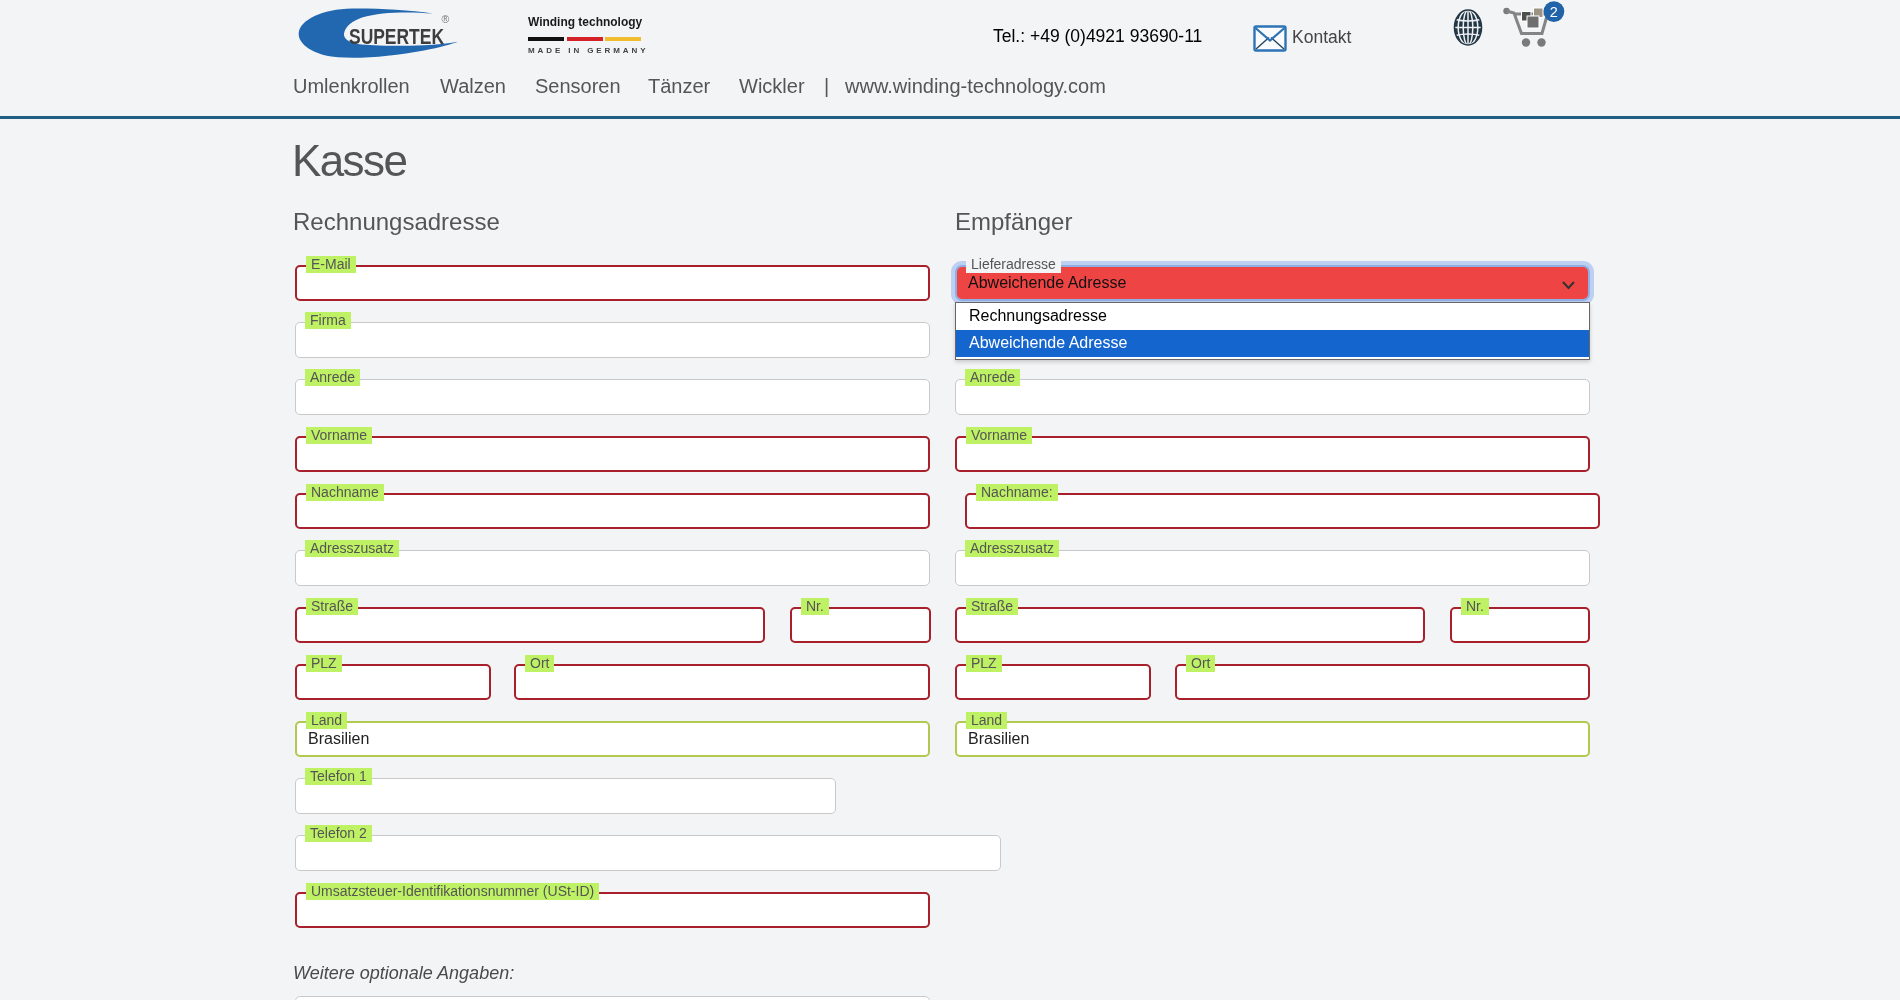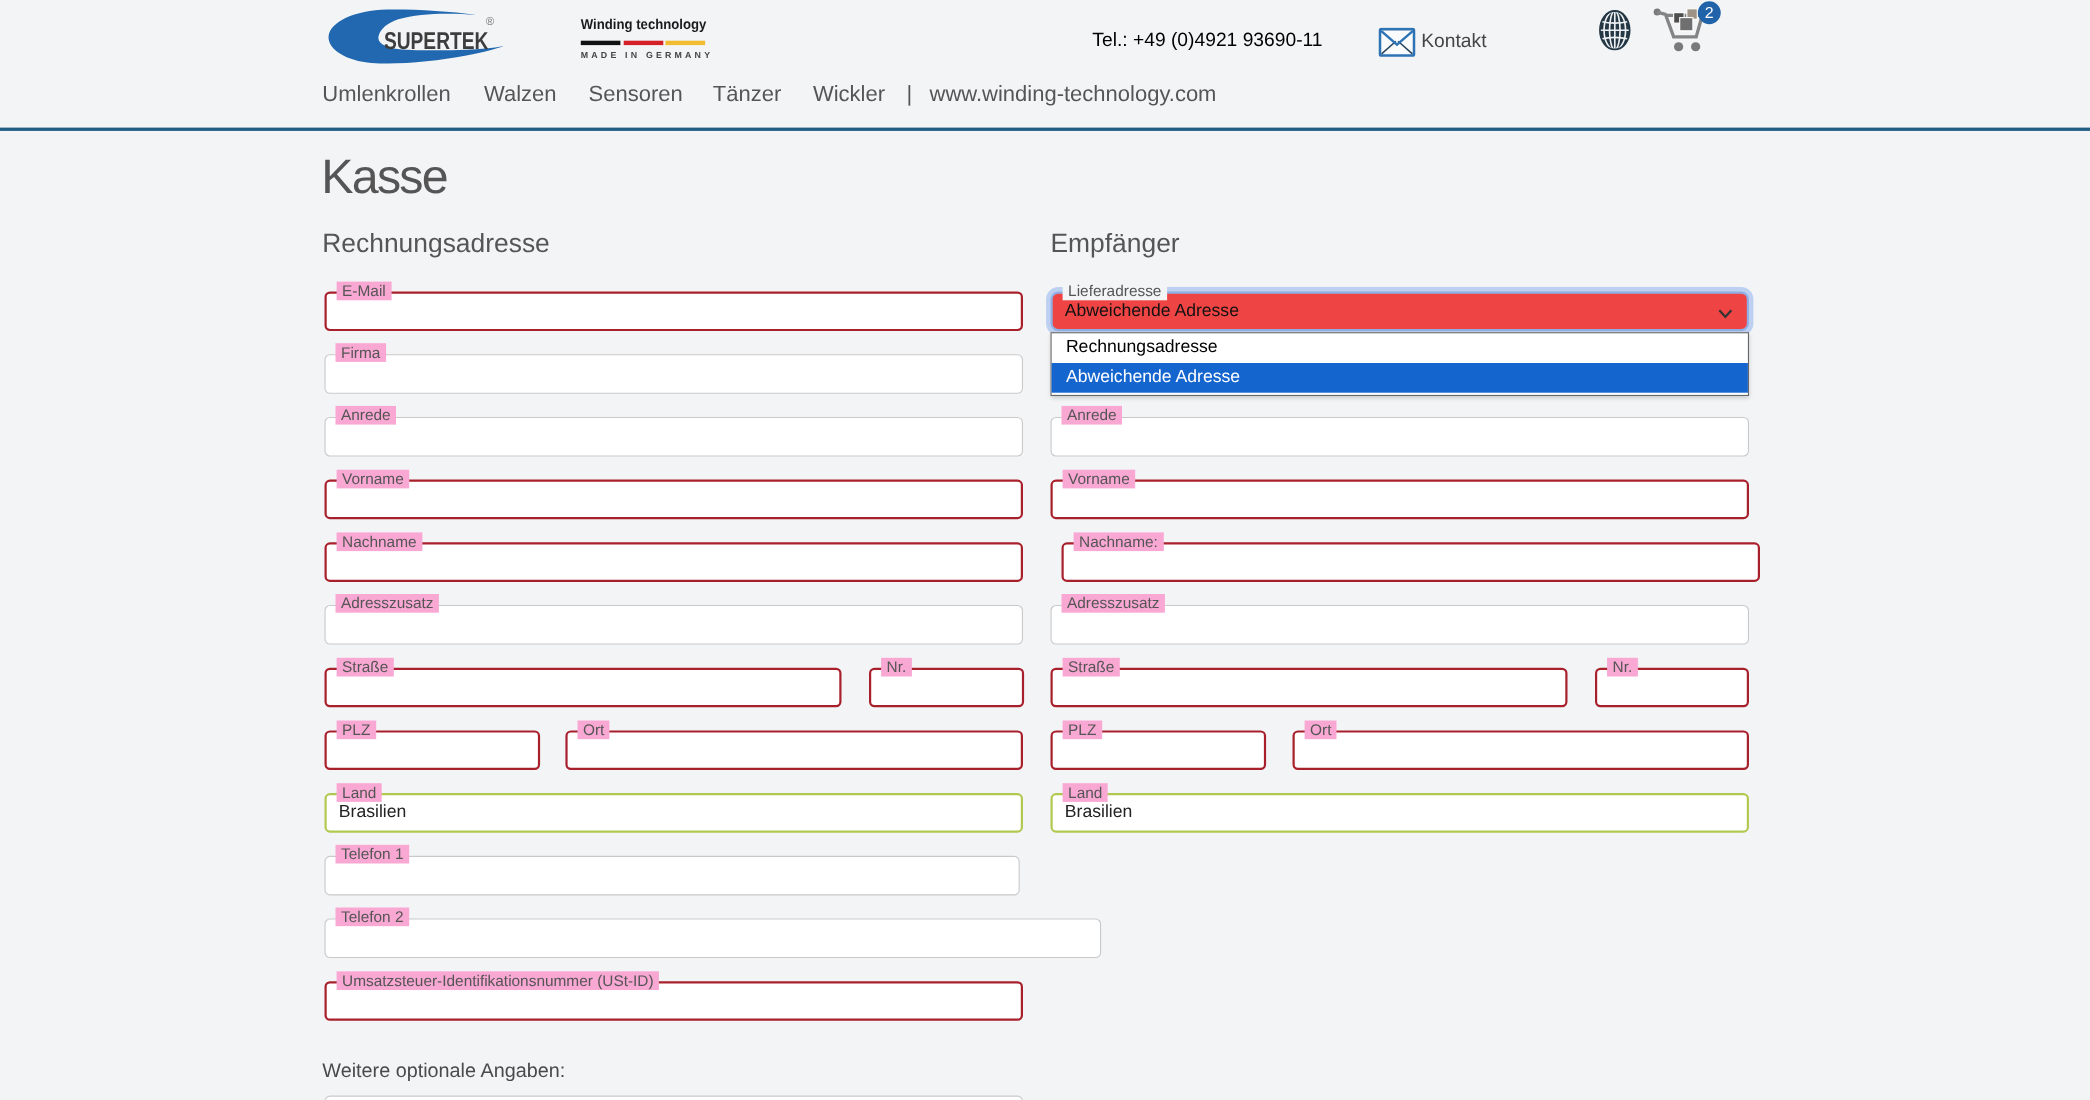--- a/index.html
+++ b/index.html
@@ -5,21 +5,21 @@
 <style>
   * { margin:0; padding:0; box-sizing:border-box; }
   html,body { width:1900px; height:1000px; overflow:hidden; }
   body { background:#f3f4f6; font-family:"Liberation Sans", sans-serif; position:relative; }
   .abs { position:absolute; }
 
   
   .f { position:absolute; background:#fff; border:1px solid #c9c9c9; border-radius:5px; height:36px; }
   .f.red { border:2px solid #a8202c; }
   .f.green { border:2px solid #b1c94f; }
-  .f label { position:absolute; top:-11px; left:9px; padding:0 5px; background:#f9a8d4;
+  .f label { position:absolute; top:-11px; left:9px; padding:0 5px; background:#bef264;
              font-size:14px; line-height:17px; color:#555; white-space:nowrap; }
   .f .val { position:absolute; left:11px; top:50%; transform:translateY(-50%);
             font-size:16px; color:#222; }
 
   .hdr-txt { color:#000000; font-size:17.5px; }
   .nav a { color:#555; font-size:20px; text-decoration:none; position:absolute; top:75px; white-space:nowrap; }
 
   .h1 { position:absolute; left:292px; top:136px; font-size:44px; letter-spacing:-1.6px; color:#555; }
   .h2 { position:absolute; font-size:24px; color:#555; }
 
@@ -135,31 +135,31 @@
 <div class="f red" style="left:295px; top:664px; width:196px;">
     <label>PLZ</label>
   </div>
 <div class="f red" style="left:514px; top:664px; width:416px;">
     <label>Ort</label>
   </div>
 <div class="f green" style="left:295px; top:721px; width:635px;">
     <label>Land</label>
     <span class="val">Brasilien</span>
   </div>
-<div class="f" style="left:295px; top:778px; width:632px;">
+<div class="f" style="left:295px; top:778px; width:541px;">
     <label>Telefon 1</label>
   </div>
 <div class="f" style="left:295px; top:835px; width:706px;">
     <label>Telefon 2</label>
   </div>
 <div class="f red" style="left:295px; top:892px; width:635px;">
     <label>Umsatzsteuer-Identifikationsnummer (USt-ID)</label>
   </div>
 
-<div class="abs" style="left:293px; top:963px; font-size:18px; color:#4a4a4a;">Weitere optionale Angaben:</div>
+<div class="abs" style="left:293px; top:963px; font-size:18px; color:#4a4a4a;font-style:italic;">Weitere optionale Angaben:</div>
 <div class="f" style="left:295px; top:996px; width:635px; border-radius:5px 5px 0 0;"></div>
 
 <div class="sel">
     <label>Lieferadresse</label>
     <span class="val">Abweichende Adresse</span>
   <svg style="position:absolute; right:12px; top:11px;" width="15" height="14" viewBox="0 0 15 14">
     <path d="M2 4 L7.5 10 L13 4" fill="none" stroke="#333" stroke-width="2"></path>
   </svg>
 </div>
 <div class="dd">

